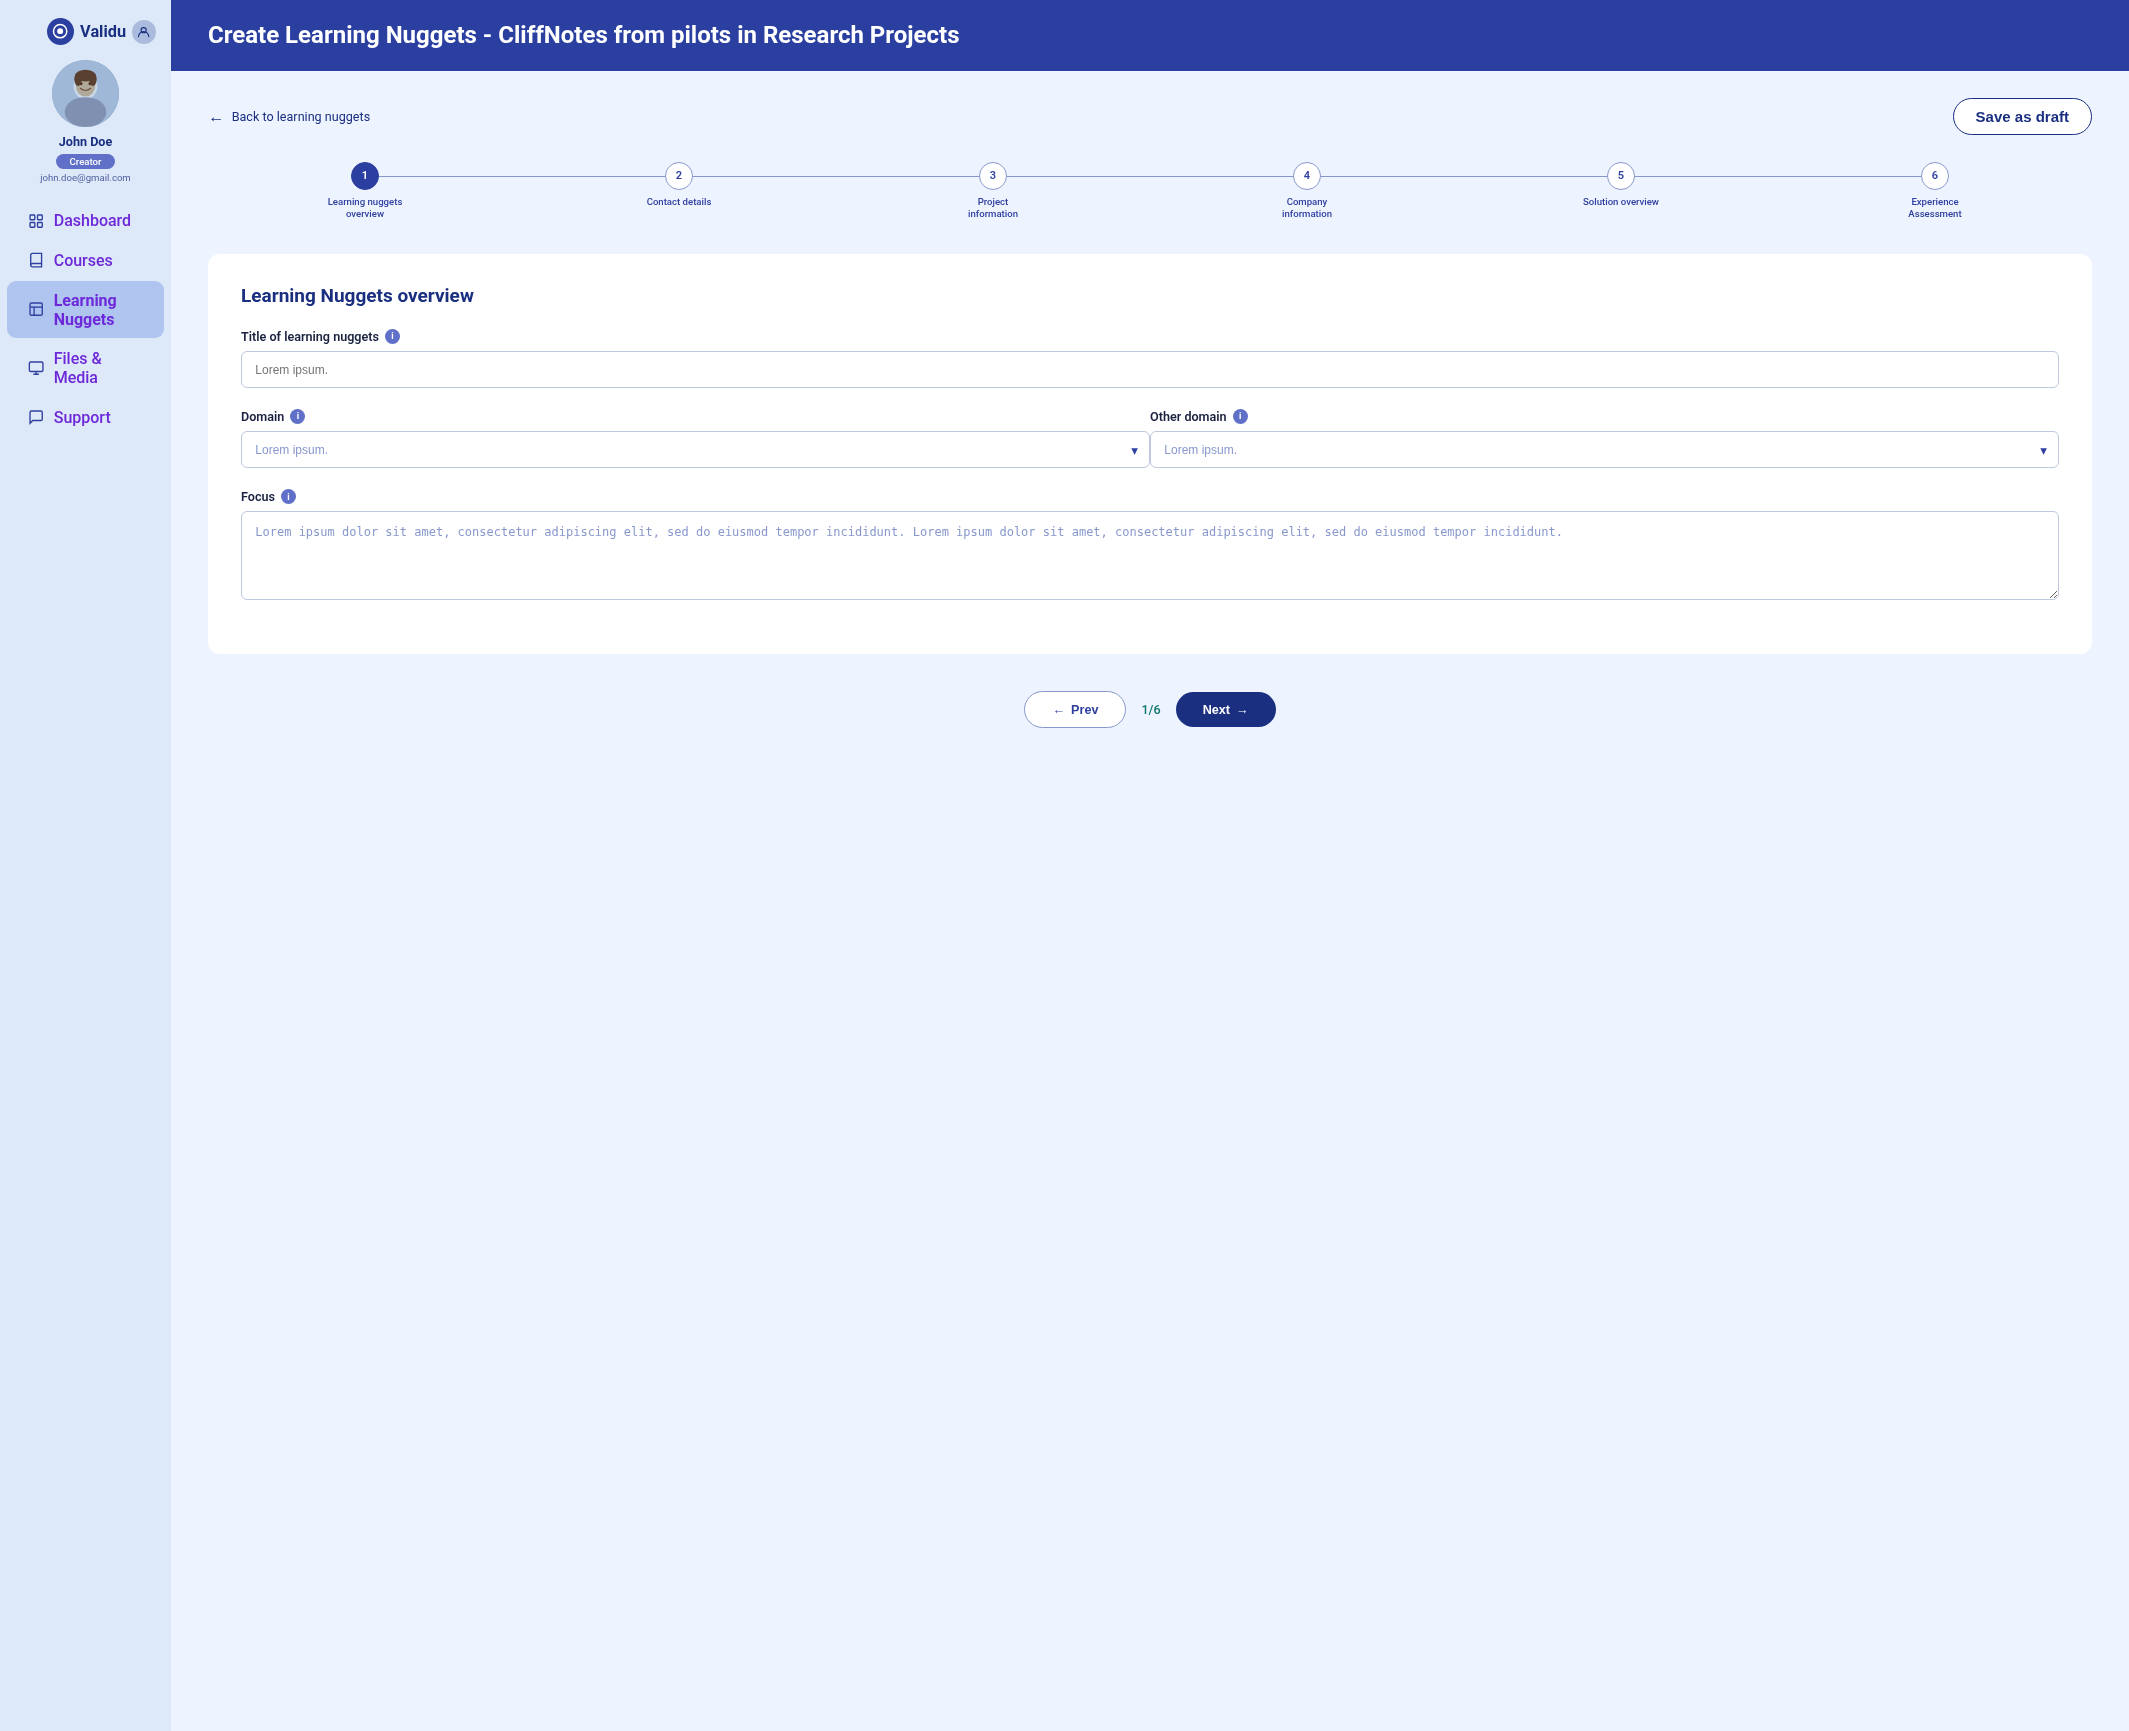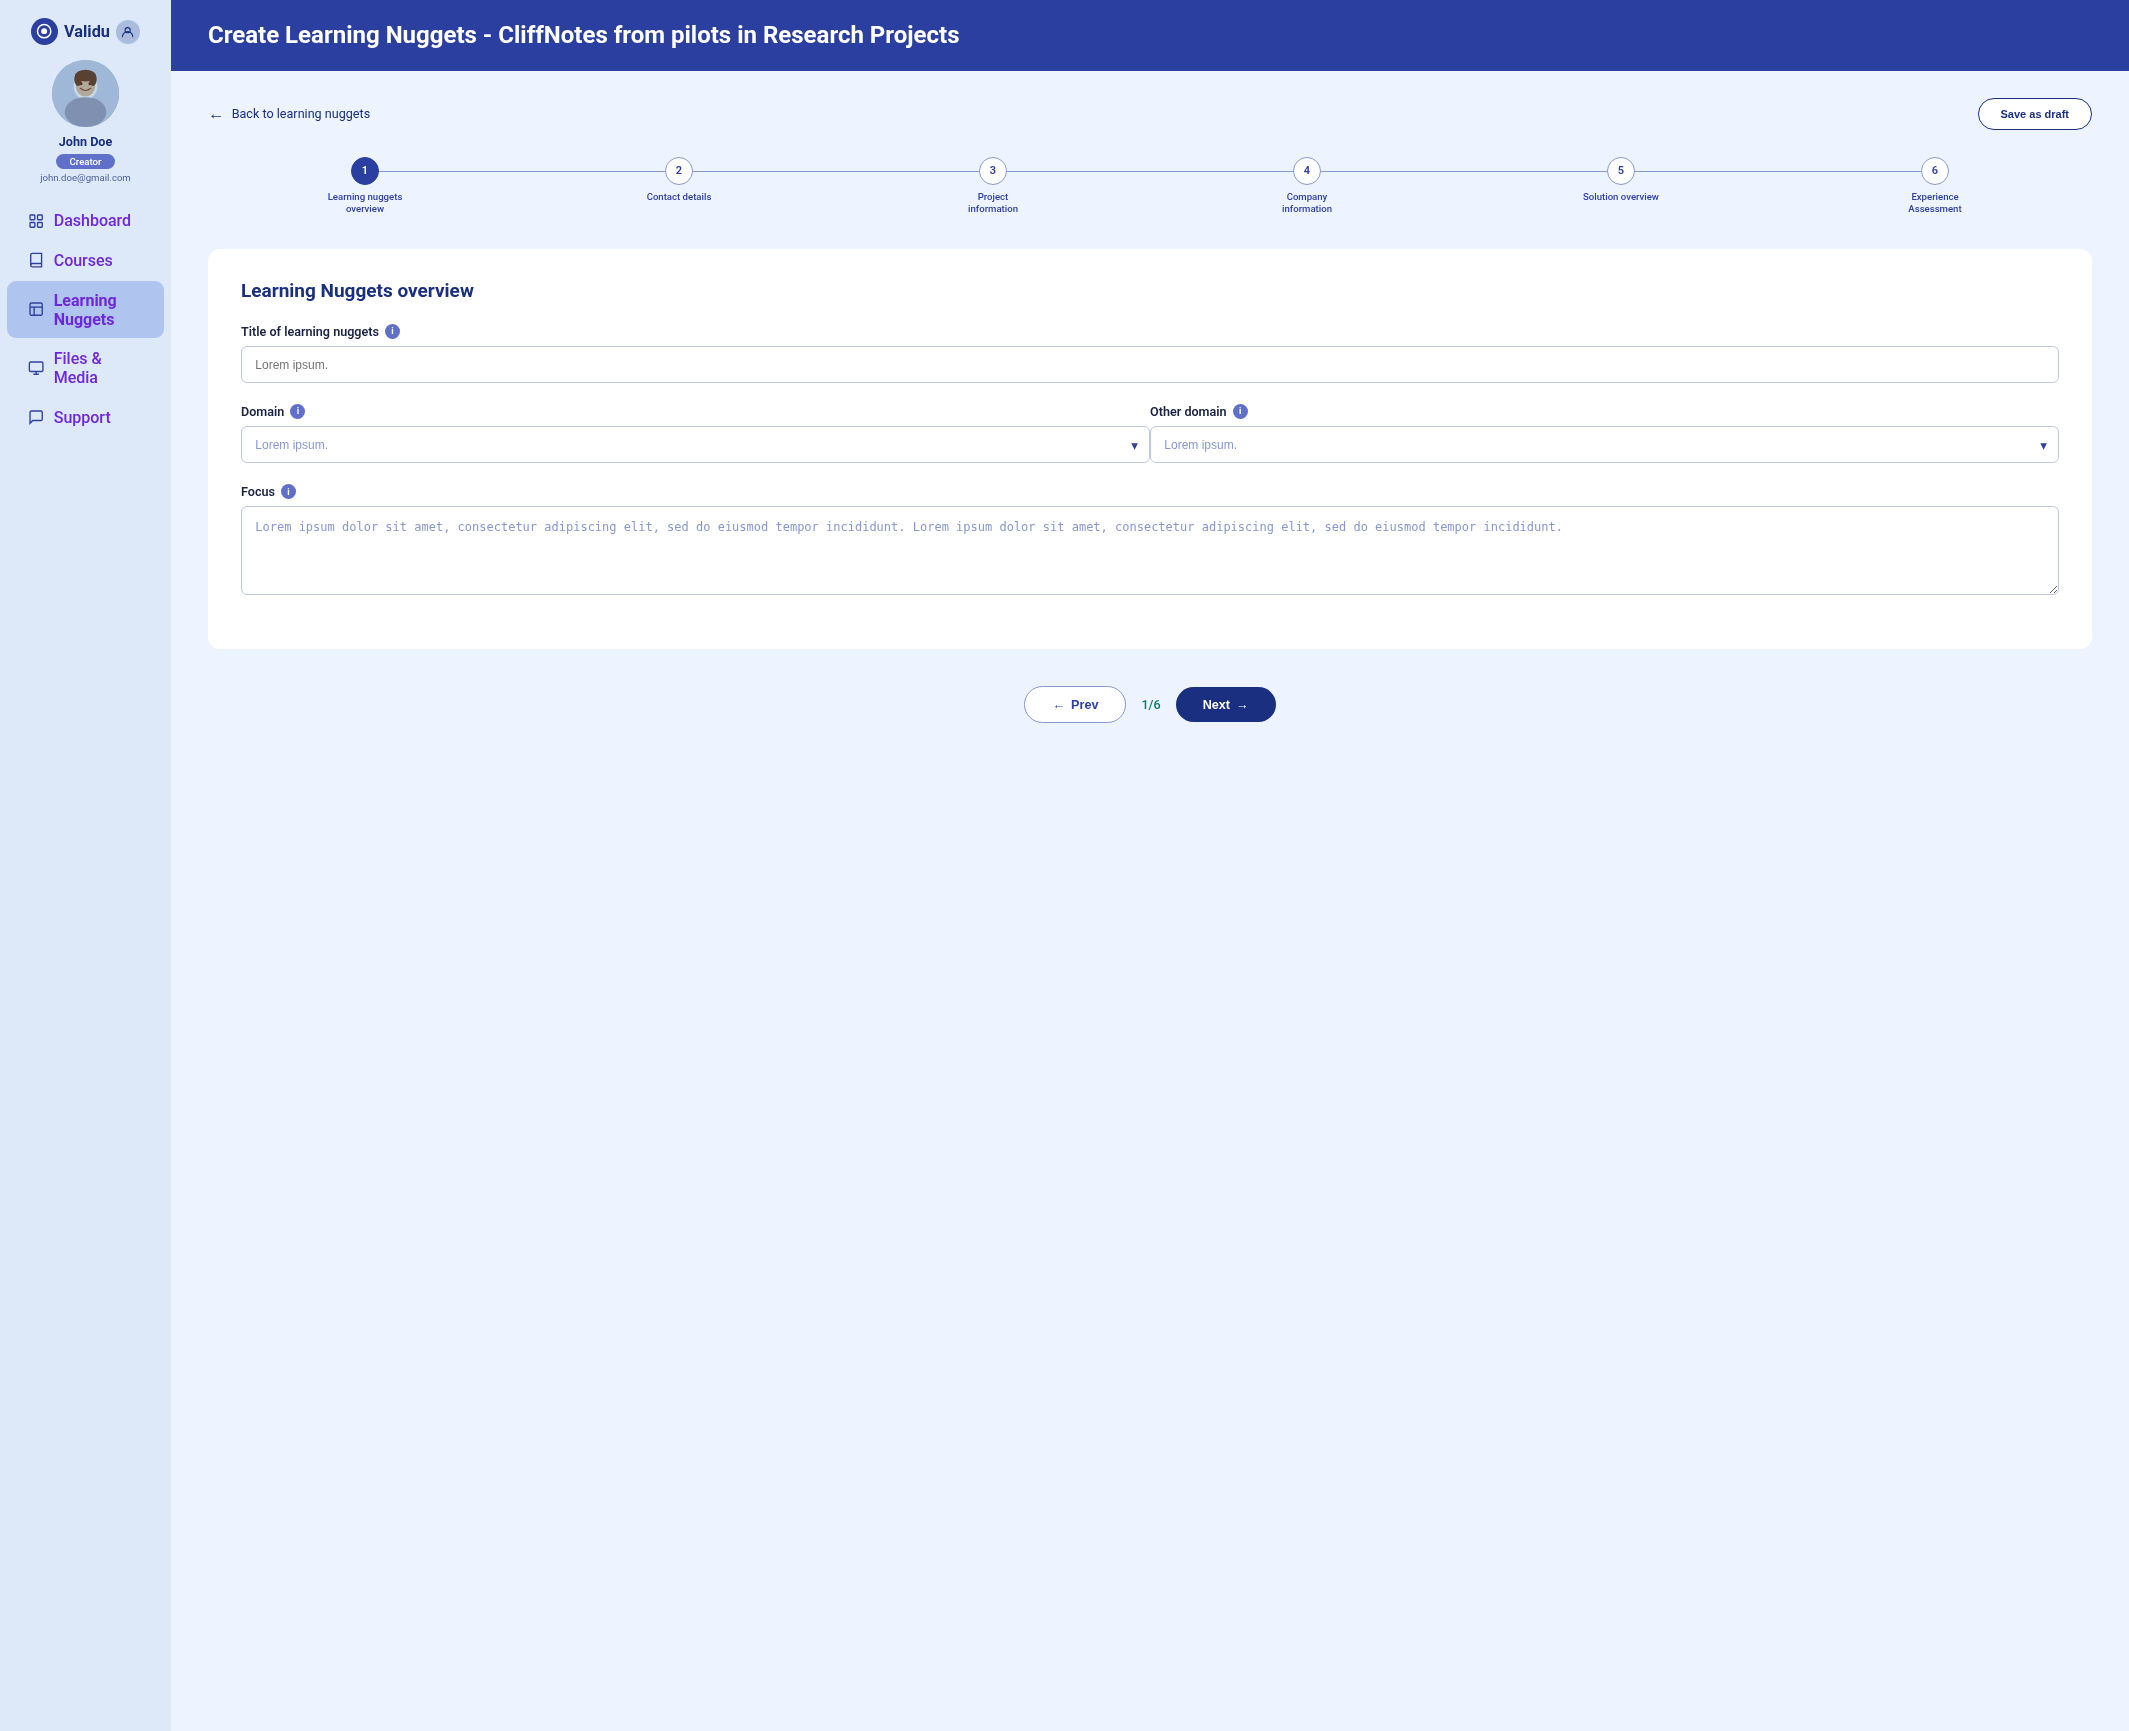--- a/index.html
+++ b/index.html
@@ -21,21 +21,21 @@
       align-items: center;
       padding: 18px 0 18px 0;
       min-height: 100vh;
     }
     .sidebar-logo {
       display: flex;
       align-items: center;
       gap: 6px;
       width: 100%;
       padding: 0 15px 15px 15px;
-      justify-content: center;
+      justify-content: flex-end;
     }
     .logo-brand {
       display: flex;
       align-items: center;
       gap: 6px;
     }
     .logo-icon {
       width: 27px;
       height: 27px;
       background: #2a3fa0;
@@ -166,21 +166,21 @@
       cursor: pointer;
       text-decoration: none;
     }
     .back-arrow { font-size: 16.3px; }
     .save-draft-btn {
       border: 1.5px solid #1a2f80;
       background: white;
       color: #1a2f80;
       border-radius: 22px;
       padding: 9px 22px;
-      font-size: 11px;
+      font-size: 15px;
       font-weight: 600;
       cursor: pointer;
     }
 
     
     .stepper {
       display: flex;
       align-items: flex-start;
       justify-content: center;
       margin-bottom: 33px;

